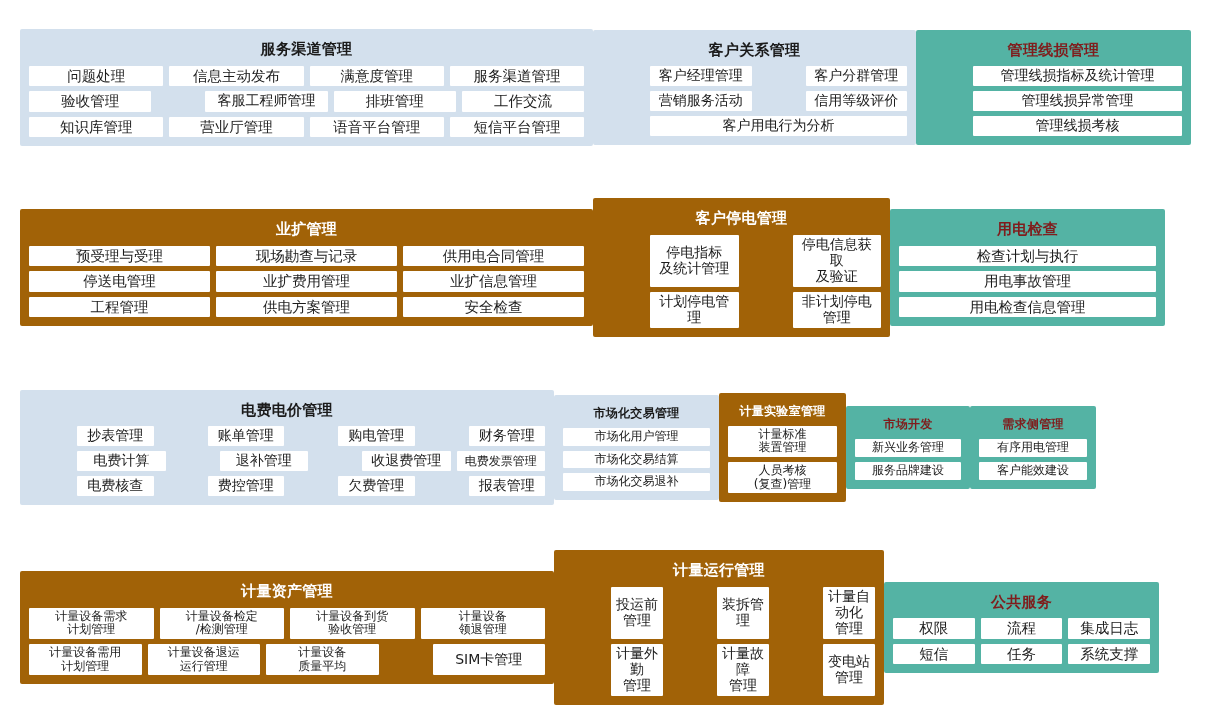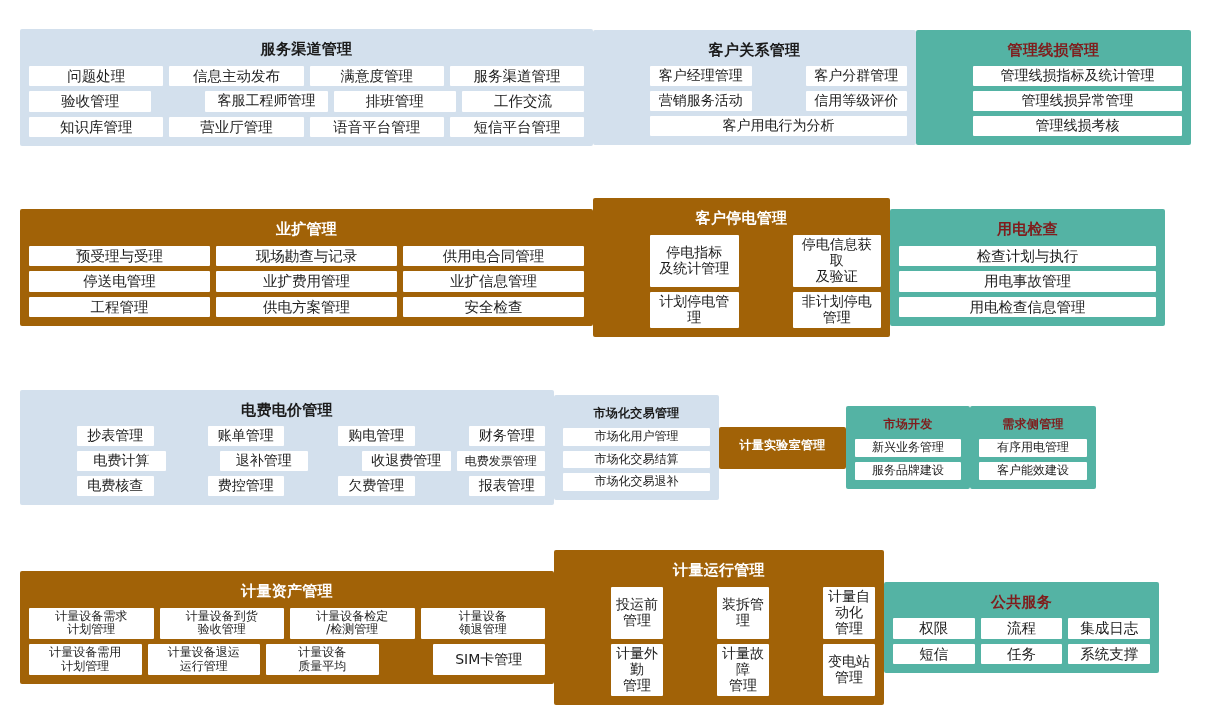--- a/index.html
+++ b/index.html
@@ -261,20 +261,30 @@
           <div class="cell xs">市场化交易结算</div>
         </div>
         <div class="item-row">
           <div class="cell xs">市场化交易退补</div>
         </div>
       </div>
     </div>
 
     <div class="panel blue w-lab">
       <div class="panel-title sm">计量实验室管理</div>
+      <div class="items">
+        <div class="item-row">
+          <div class="cell xs">计量标准
+装置管理</div>
+        </div>
+        <div class="item-row">
+          <div class="cell xs">人员考核
+(复查)管理</div>
+        </div>
+      </div>
     </div>
 
     <div class="panel teal w-mktdev">
       <div class="panel-title sm">市场开发</div>
       <div class="items">
         <div class="item-row">
           <div class="cell xs">新兴业务管理</div>
         </div>
         <div class="item-row">
           <div class="cell xs">服务品牌建设</div>
@@ -296,24 +306,24 @@
   </div>
 
   <div class="row row-4">
 
     <div class="panel blue w-asset">
       <div class="panel-title">计量资产管理</div>
       <div class="items">
         <div class="item-row">
           <div class="cell xs">计量设备需求
 计划管理</div>
+          <div class="cell xs">计量设备检定
+/检测管理</div>
           <div class="cell xs">计量设备到货
 验收管理</div>
-          <div class="cell xs">计量设备检定
-/检测管理</div>
           <div class="cell xs">计量设备
 领退管理</div>
         </div>
         <div class="item-row">
           <div class="cell xs">计量设备需用
 计划管理</div>
           <div class="cell xs">计量设备退运
 运行管理</div>
           <div class="cell xs">计量设备
 质量平均</div>

